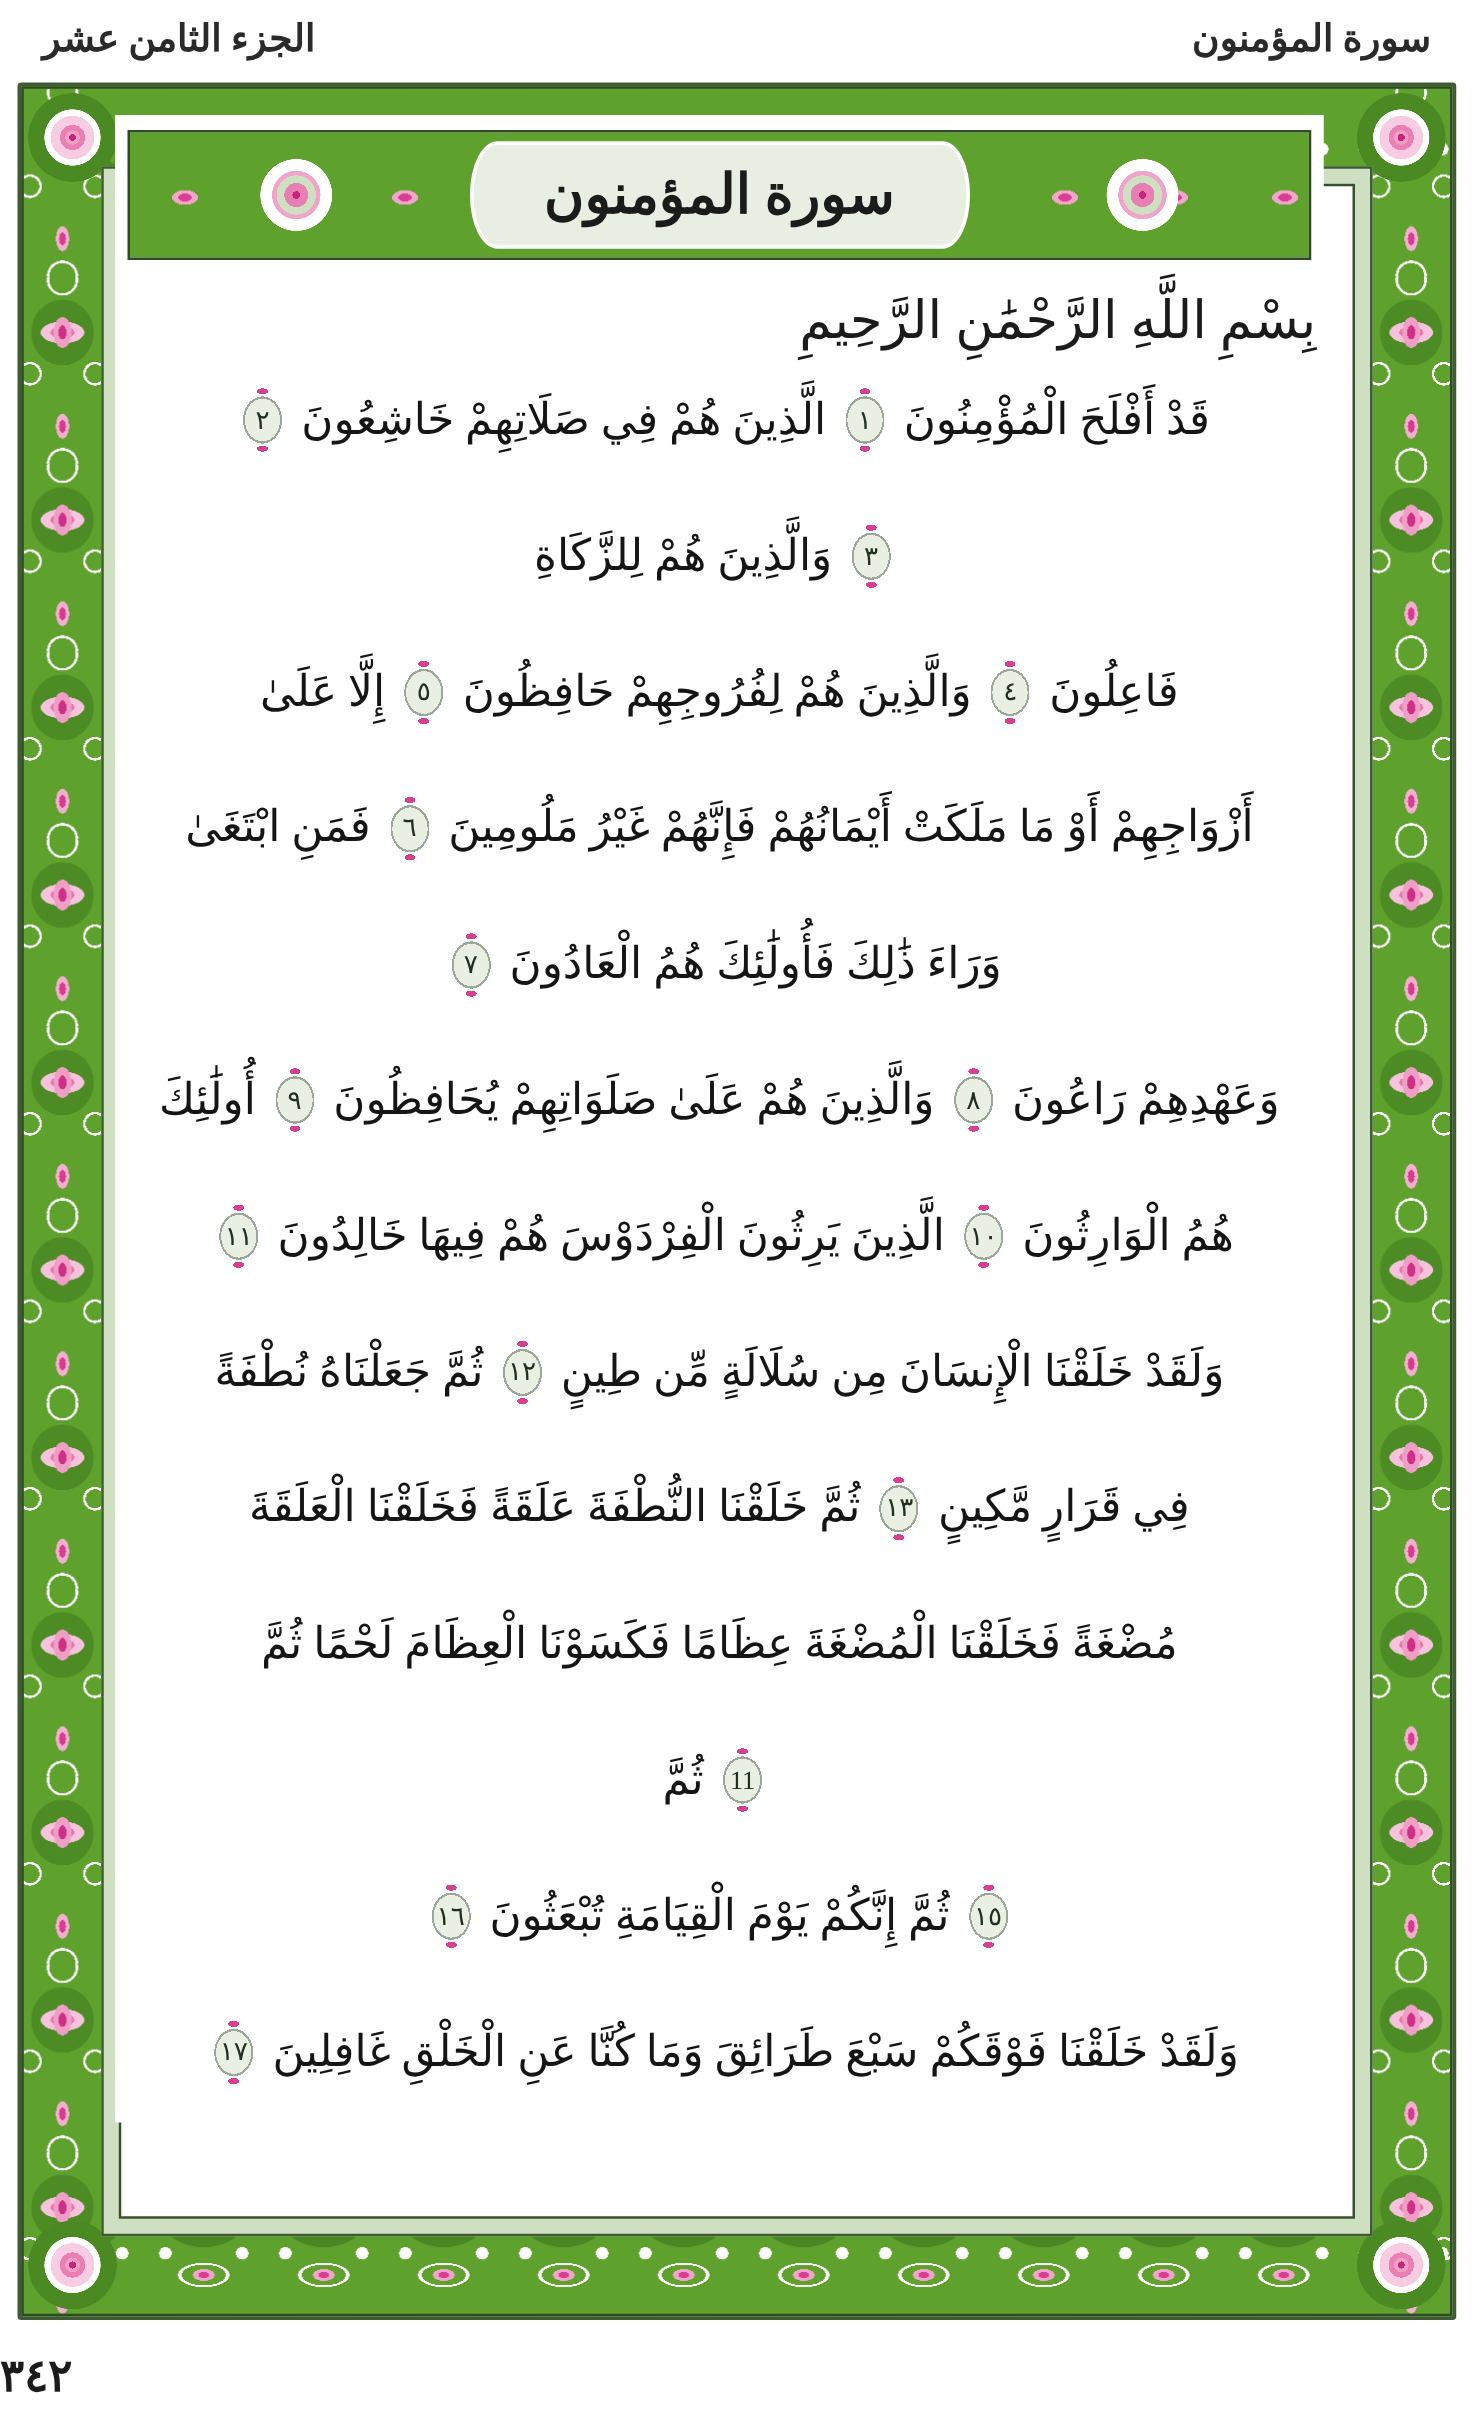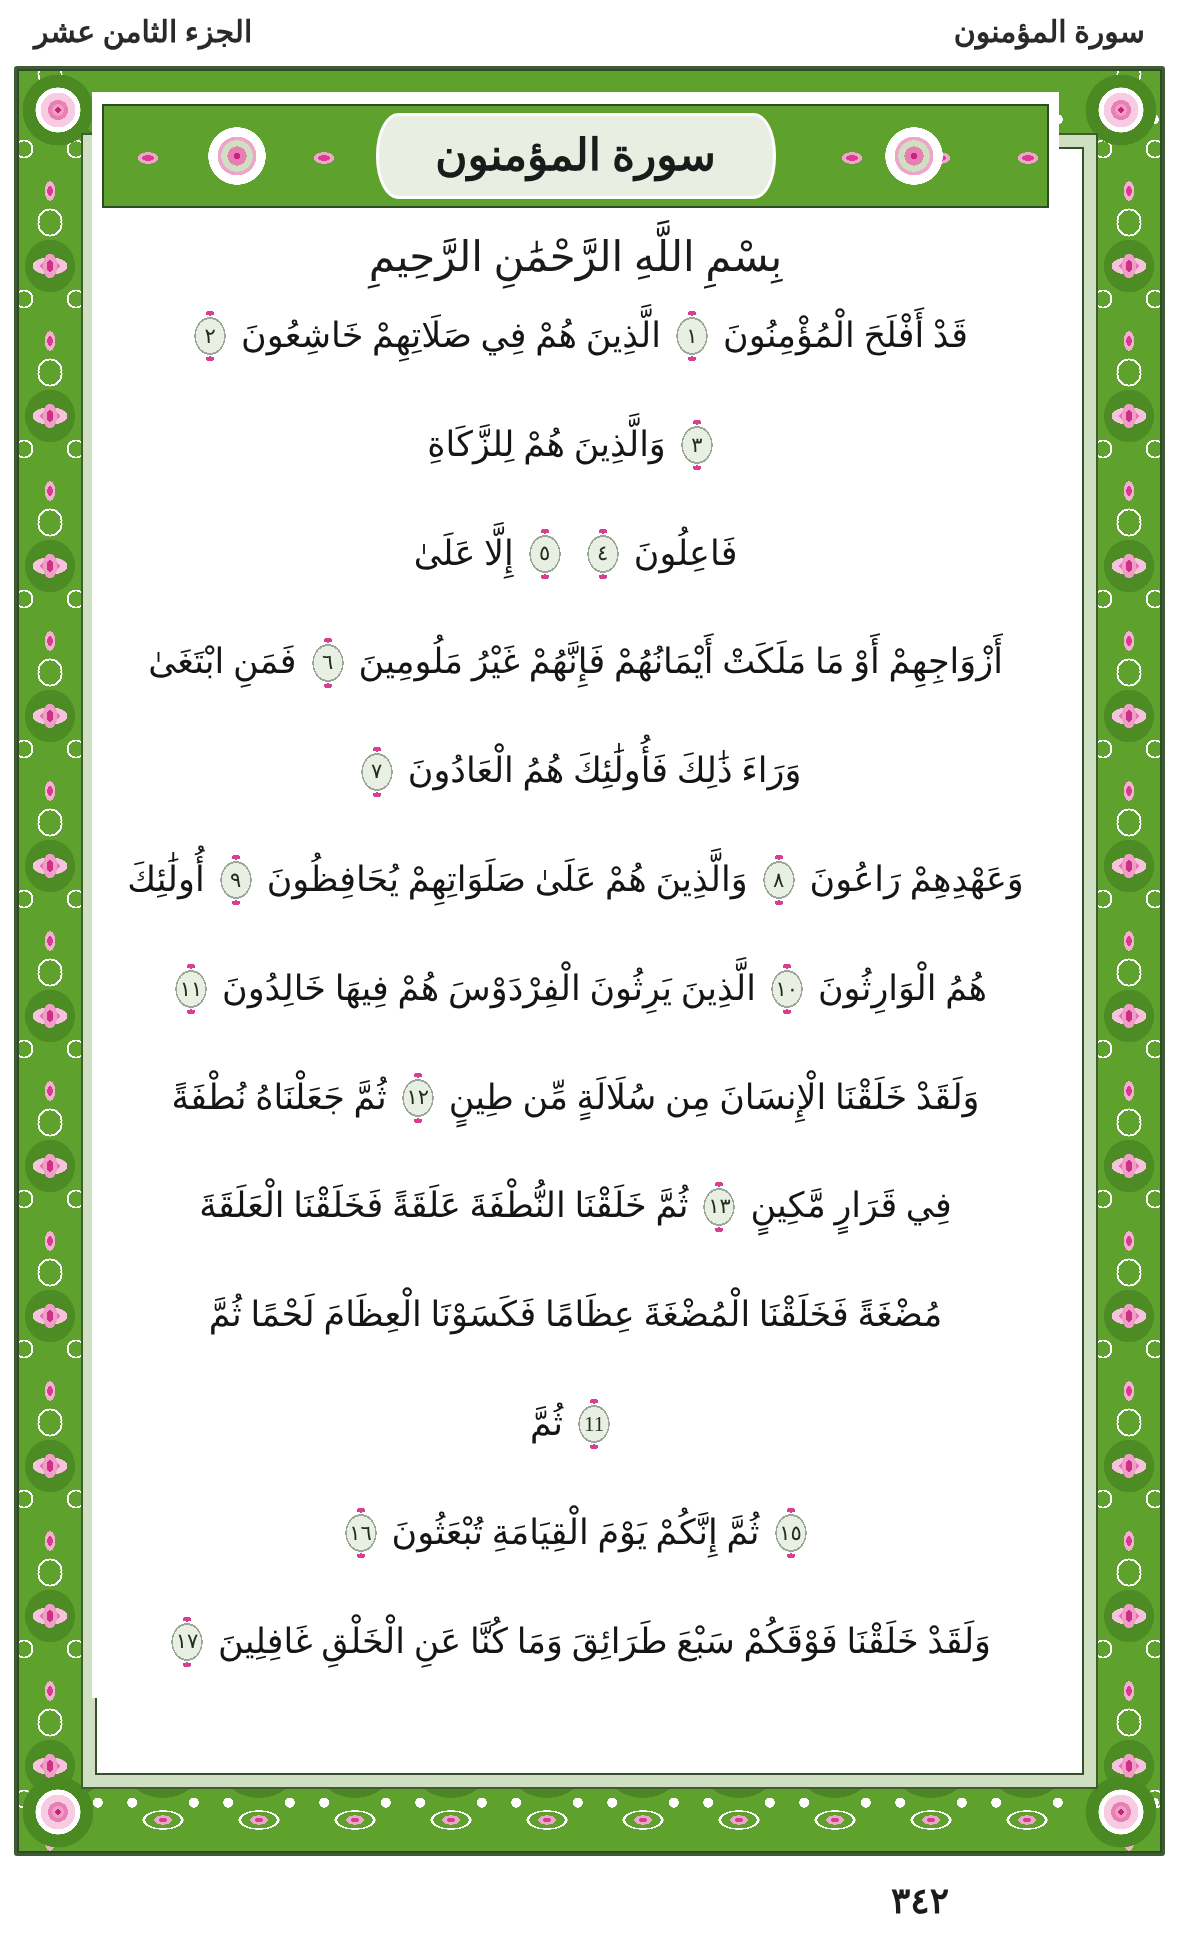--- a/index.html
+++ b/index.html
@@ -186,21 +186,21 @@
     font-size: 44px;
     font-weight: 700;
     color: #1b1b1b;
     direction: rtl;
     white-space: nowrap;
     line-height: 1;
   }
 
   
   .basmala {
-    text-align: center;
+    text-align: right;
     font-size: 42px;
     color: #1b1b1b;
     direction: rtl;
     margin: 14px 0 10px;
     line-height: 1.2;
     white-space: nowrap;
   }
 
   
   .ayat-body {
@@ -246,21 +246,21 @@
     direction: rtl;
     line-height: 1;
     z-index: 2;
   }
 
   
   .page-number {
     position: absolute;
     bottom: 18px; left: 0;
     width: 949px;
-    text-align: right;
+    text-align: left;
     font-size: 36px;
     color: #1b1b1b;
     direction: rtl;
     font-weight: 600;
   }
 </style>
 </head>
 <body>
 
 <div class="page-header">
@@ -312,20 +312,21 @@
         <span class="ayah-mark">
           <span class="ayah-num">٣</span>
         </span>
         <span class="seg">وَالَّذِينَ هُمْ لِلزَّكَاةِ</span>
       </div>
       <div class="quran-line">
         <span class="seg">فَاعِلُونَ</span>
         <span class="ayah-mark">
           <span class="ayah-num">٤</span>
         </span>
+        <span class="seg">وَالَّذِينَ هُمْ لِفُرُوجِهِمْ حَافِظُونَ</span>
         <span class="ayah-mark">
           <span class="ayah-num">٥</span>
         </span>
         <span class="seg">إِلَّا عَلَىٰ</span>
       </div>
       <div class="quran-line">
         <span class="seg">أَزْوَاجِهِمْ أَوْ مَا مَلَكَتْ أَيْمَانُهُمْ فَإِنَّهُمْ غَيْرُ مَلُومِينَ</span>
         <span class="ayah-mark">
           <span class="ayah-num">٦</span>
         </span>

